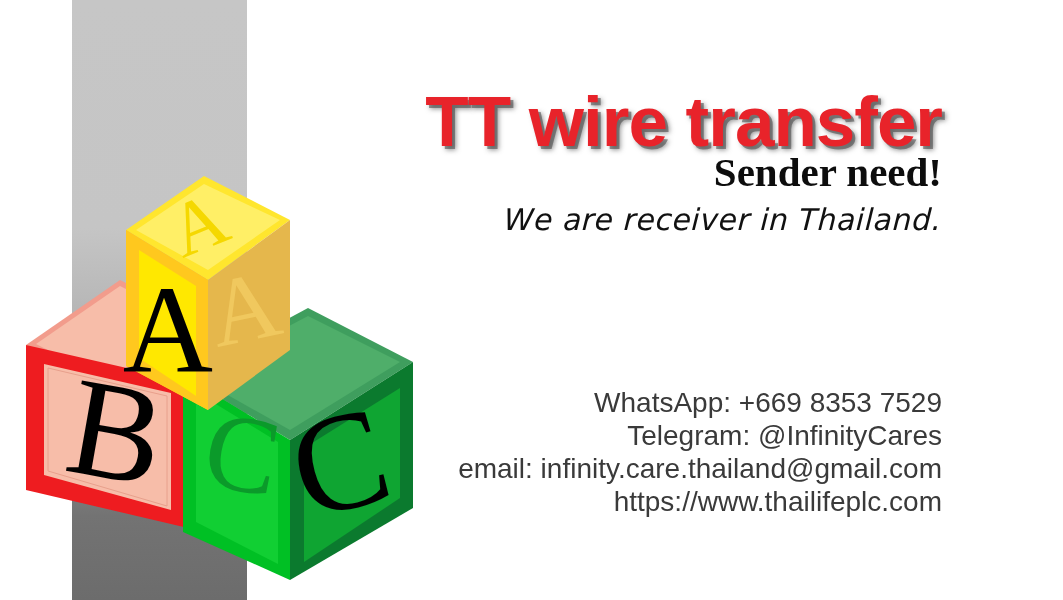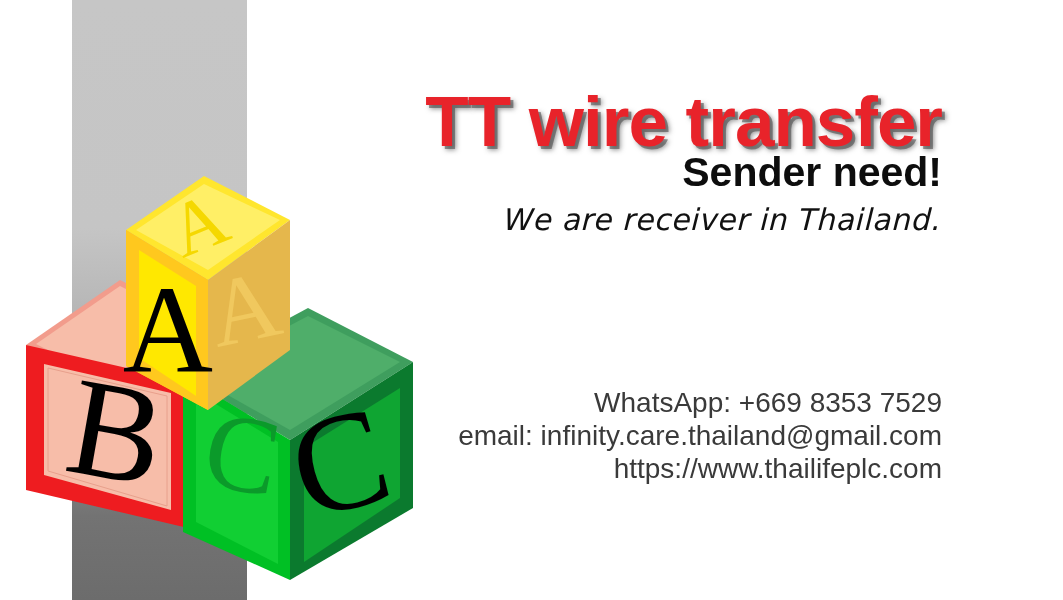--- a/index.html
+++ b/index.html
@@ -68,21 +68,21 @@
     text-shadow:
        3px 3px 0 rgba(70,70,70,0.55),
        4px 4px 5px rgba(60,60,60,0.55);
     margin-top: 40px;
   }
 
   .subhead {
     position: absolute;
     right: 111px;
     top: 152px;
-    font-family: Liberation Sans, sans-serif;
+    font-family: Liberation Serif, serif;
     font-weight: bold;
     font-size: 41px;
     line-height: 1;
     color: #0d0d0d;
     white-space: nowrap;
   }
 
   .script-line {
     position: absolute;
     right: 111px;
@@ -187,19 +187,20 @@
   <div class="text-col">
 
     <div class="headline">TT wire transfer</div>
 
     <div class="subhead">Sender need!</div>
 
     <div class="script-line">We are receiver in Thailand.</div>
 
     <div class="contacts">
       <span class="line">WhatsApp: +669 8353 7529</span>
+      <span class="line">Telegram: @InfinityCares</span>
       <span class="line">email: infinity.care.thailand@gmail.com</span>
       <span class="line">https://www.thailifeplc.com</span>
     </div>
 
   </div>
 
 </div>
 
 </body></html>

